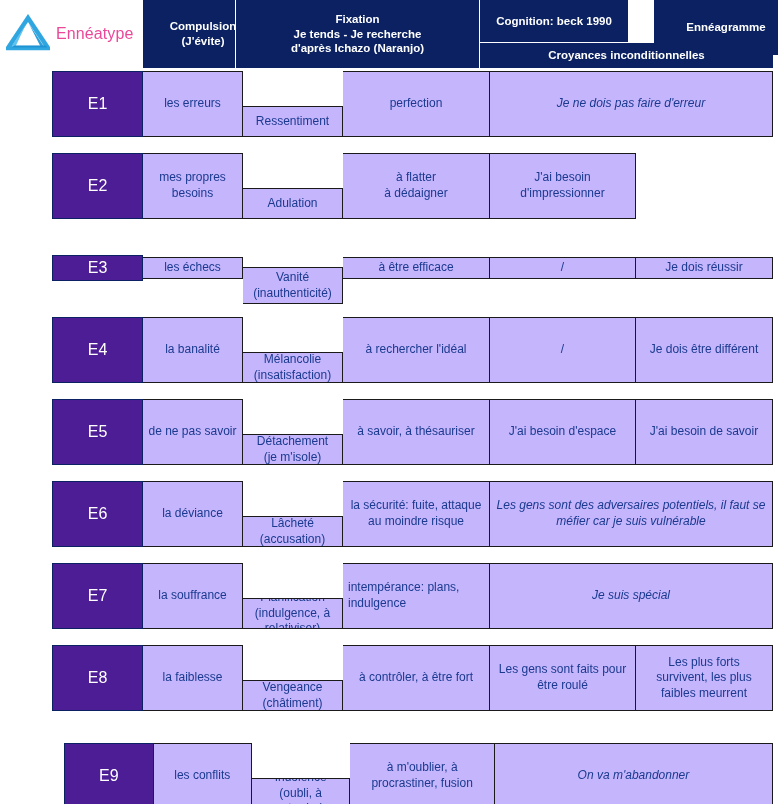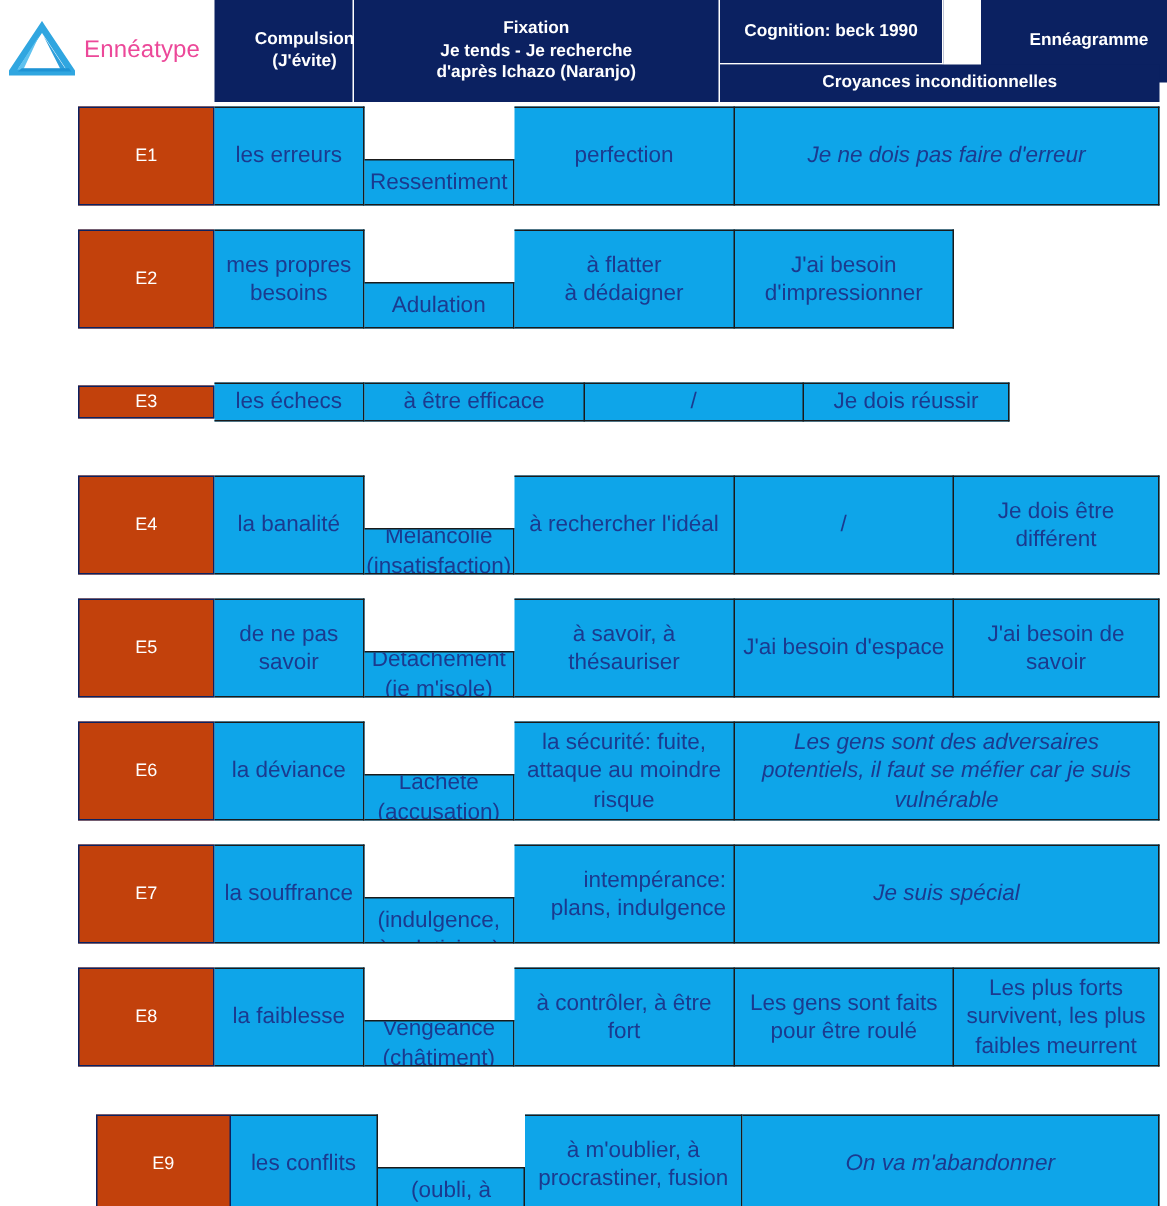--- a/index.html
+++ b/index.html
@@ -92,42 +92,42 @@
 
   .cell {
     box-sizing: border-box;
     border-top: 1px solid #1a1a1a;
     border-bottom: 1px solid #1a1a1a;
     border-right: 1px solid #1a1a1a;
     display: flex;
     align-items: center;
     justify-content: center;
     text-align: center;
-    font-size: 15px;
+    font-size: 12px;
     line-height: 1.3;
     color: #1b3a8f;
     padding: 2px 5px;
-    background: #0ea5e9;
+    background: #c4b5fd;
     overflow: hidden;
   }
   .cell:first-child {
     border-left: 1px solid #1a1a1a;
   }
 
   .cell.etype {
-    background: #c2410c;
+    background: #4c1d95;
     color: #ffffff;
-    font-size: 12px;
+    font-size: 16px;
     font-weight: normal;
     border-color: #0b2161;
   }
 
   .cell.align-left {
     justify-content: flex-start;
-    text-align: right;
+    text-align: left;
   }
 
   
   .c-etype   { width: 91px; }
   .c-comp    { width: 100px; }
   .c-jetends { width: 100px; margin-top: 35px; }
   .c-jerech  { width: 147px; }
   .c-cogn    { width: 146px; }
   .c-enne    { width: 137px; }
   .c-merged  { width: 283px; font-style: italic; }
@@ -186,20 +186,21 @@
     <div class="row" style="top: 153px;">
       <div class="cell c-etype etype">E2</div>
       <div class="cell c-comp">mes propres besoins</div>
       <div class="cell c-jetends">Adulation</div>
       <div class="cell c-jerech">à flatter<br>à dédaigner</div>
       <div class="cell c-cogn">J'ai besoin d'impressionner</div>
     </div>
     <div class="row" style="top: 235px; align-items: center;">
       <div class="cell c-etype etype">E3</div>
       <div class="cell c-comp">les échecs</div>
+      <div class="cell c-jetends">Vanité<br>(inauthenticité)</div>
       <div class="cell c-jerech">à être efficace</div>
       <div class="cell c-cogn">/</div>
       <div class="cell c-enne">Je dois réussir</div>
     </div>
     <div class="row" style="top: 317px;">
       <div class="cell c-etype etype">E4</div>
       <div class="cell c-comp">la banalité</div>
       <div class="cell c-jetends">Mélancolie<br>(insatisfaction)</div>
       <div class="cell c-jerech">à rechercher l'idéal</div>
       <div class="cell c-cogn">/</div>

